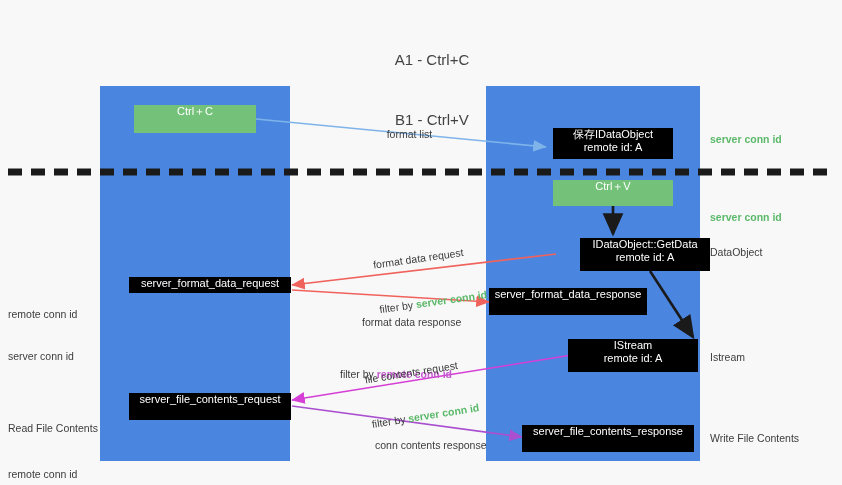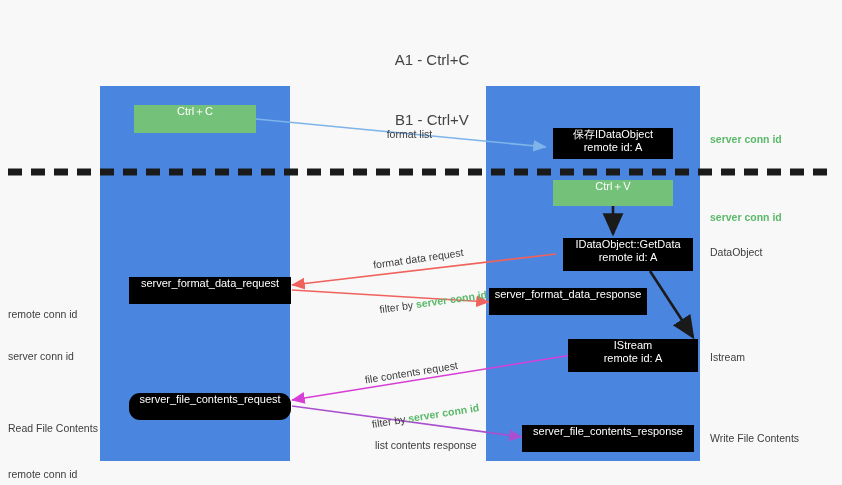--- a/index.html
+++ b/index.html
@@ -161,63 +161,67 @@
 
   <div class="box orange" style="left:553px; top:128px; width:120px; height:31px;">
     <span>保存IDataObject</span>
     <span>remote id: A</span>
   </div>
 
   <div class="box green" style="left:553px; top:180px; width:120px; height:26px;">
     <span>Ctrl＋V</span>
   </div>
 
-  <div class="box orange" style="left:563px; top:238px; width:130px; height:33px;">
+  <div class="box orange" style="left:580px; top:238px; width:130px; height:33px;">
     <span>IDataObject::GetData</span>
     <span>remote id: A</span>
   </div>
 
   <div class="box orange" style="left:568px; top:339px; width:130px; height:33px;">
     <span>IStream</span>
     <span>remote id: A</span>
   </div>
 
-  <div class="box orange" style="left:129px; top:277px; width:162px; height:27px;">
+  <div class="box orange" style="left:129px; top:277px; width:162px; height:16px;">
     <span>server_format_data_request</span>
   </div>
 
   <div class="box orange" style="left:489px; top:288px; width:158px; height:27px;">
     <span>server_format_data_response</span>
   </div>
 
-  <div class="box orange" style="left:129px; top:393px; width:162px; height:27px;border-radius:11px;">
+  <div class="box orange" style="left:129px; top:393px; width:162px; height:27px;">
     <span>server_file_contents_request</span>
   </div>
 
   <div class="box orange" style="left:522px; top:425px; width:172px; height:27px;">
     <span>server_file_contents_response</span>
   </div>
 
   <div class="edge-label" style="left:375px; top:112px;text-align:center;">
     <span>format list</span>
   </div>
 
   <div class="edge-label rot-up" style="left:368px; top:228px;">
     <div>format data request</div>
     <div><span>filter by </span><span class="green-txt">server conn id</span></div>
   </div>
 
+  <div class="edge-label" style="left:362px; top:285px;">
+    <div>format data response</div>
+    <div style="margin-top:7px; margin-left:-22px;"><span>filter by </span><span class="purple-txt">remote conn id</span></div>
+  </div>
 
   <div class="edge-label rot-up2" style="left:359px; top:343px;">
     <div>file contents request</div>
     <div><span>filter by </span><span class="green-txt">server conn id</span></div>
   </div>
 
   <div class="edge-label" style="left:375px; top:408px;">
-    <div>list contents response</div>
+    <div>conn contents response</div>
     
   </div>
 
   <div class="side-note" style="left:8px; top:279px; text-align:left;">
     <div class="bold-purple">remote conn id</div>
     <div class="bold-green">server conn id</div>
   </div>
 
   <div class="side-note" style="left:8px; top:393px; text-align:left;">
     <div>Read File Contents</div>

